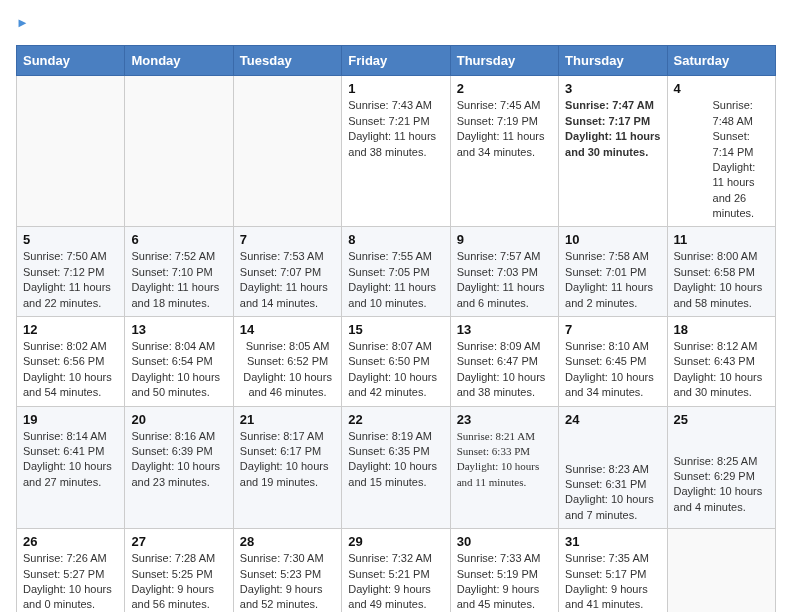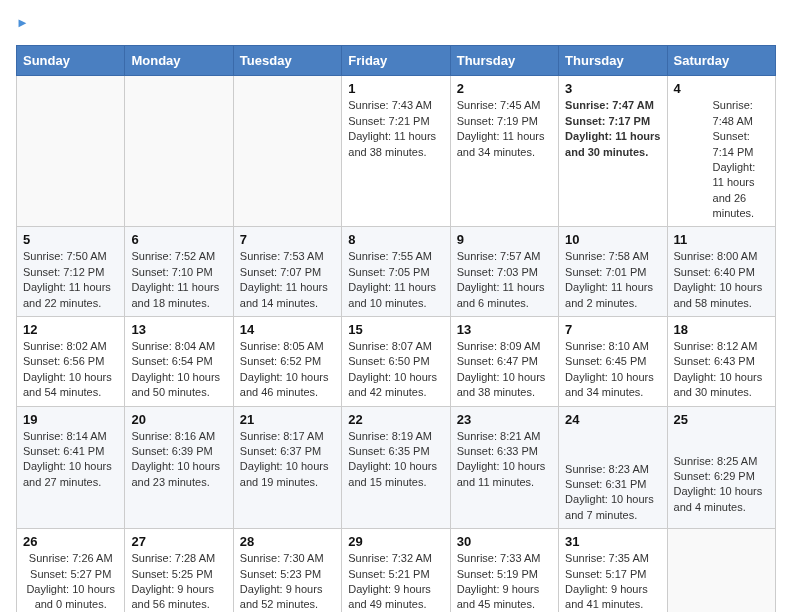--- a/index.html
+++ b/index.html
@@ -181,21 +181,21 @@
         <td>
           <div class="day-number">10</div>
           <div class="day-info" style="white-space: pre-line;">Sunrise: 7:58 AM
 Sunset: 7:01 PM
 Daylight: 11 hours
 and 2 minutes.</div>
         </td>
         <td>
           <div class="day-number">11</div>
           <div class="day-info" style="white-space: pre-line;">Sunrise: 8:00 AM
-Sunset: 6:40 PM
+Sunset: 6:58 PM
 Daylight: 10 hours
 and 58 minutes.</div>
         </td>
       </tr>
       <tr>
         <td>
           <div class="day-number">12</div>
           <div class="day-info" style="white-space: pre-line;">Sunrise: 8:02 AM
 Sunset: 6:56 PM
 Daylight: 10 hours
@@ -203,21 +203,21 @@
         </td>
         <td>
           <div class="day-number">13</div>
           <div class="day-info" style="white-space: pre-line;">Sunrise: 8:04 AM
 Sunset: 6:54 PM
 Daylight: 10 hours
 and 50 minutes.</div>
         </td>
         <td>
           <div class="day-number">14</div>
-          <div class="day-info" style="white-space: pre-line;">Sunrise: 8:05 AM
+          <div class="day-info" style="white-space: pre-line; text-align: center;">Sunrise: 8:05 AM
 Sunset: 6:52 PM
 Daylight: 10 hours
 and 46 minutes.</div>
         </td>
         <td>
           <div class="day-number">15</div>
           <div class="day-info" style="white-space: pre-line;">Sunrise: 8:07 AM
 Sunset: 6:50 PM
 Daylight: 10 hours
 and 42 minutes.</div>
@@ -255,34 +255,34 @@
         <td>
           <div class="day-number">20</div>
           <div class="day-info" style="white-space: pre-line;">Sunrise: 8:16 AM
 Sunset: 6:39 PM
 Daylight: 10 hours
 and 23 minutes.</div>
         </td>
         <td>
           <div class="day-number">21</div>
           <div class="day-info" style="white-space: pre-line;">Sunrise: 8:17 AM
-Sunset: 6:37 PM
+Sunset: 6:17 PM
 Daylight: 10 hours
 and 19 minutes.</div>
         </td>
         <td>
           <div class="day-number">22</div>
           <div class="day-info" style="white-space: pre-line;">Sunrise: 8:19 AM
 Sunset: 6:35 PM
 Daylight: 10 hours
 and 15 minutes.</div>
         </td>
         <td>
           <div class="day-number">23</div>
-          <div class="day-info" style="white-space: pre-line;">Sunrise: 8:21 AM
+          <div class="day-info" style="white-space: pre-line; font-family: Liberation Serif, serif;">Sunrise: 8:21 AM
 Sunset: 6:33 PM
 Daylight: 10 hours
 and 11 minutes.</div>
         </td>
         <td>
           <div class="day-number">24</div>
           <div class="day-info" style="white-space: pre-line; margin-top: 35px;">Sunrise: 8:23 AM
 Sunset: 6:31 PM
 Daylight: 10 hours
 and 7 minutes.</div>
@@ -291,21 +291,21 @@
           <div class="day-number">25</div>
           <div class="day-info" style="white-space: pre-line; margin-top: 27px;">Sunrise: 8:25 AM
 Sunset: 6:29 PM
 Daylight: 10 hours
 and 4 minutes.</div>
         </td>
       </tr>
       <tr>
         <td>
           <div class="day-number">26</div>
-          <div class="day-info" style="white-space: pre-line; text-align: center;">Sunrise: 7:26 AM
+          <div class="day-info" style="white-space: pre-line;">Sunrise: 7:26 AM
 Sunset: 5:27 PM
 Daylight: 10 hours
 and 0 minutes.</div>
         </td>
         <td>
           <div class="day-number">27</div>
           <div class="day-info" style="white-space: pre-line;">Sunrise: 7:28 AM
 Sunset: 5:25 PM
 Daylight: 9 hours
 and 56 minutes.</div>

